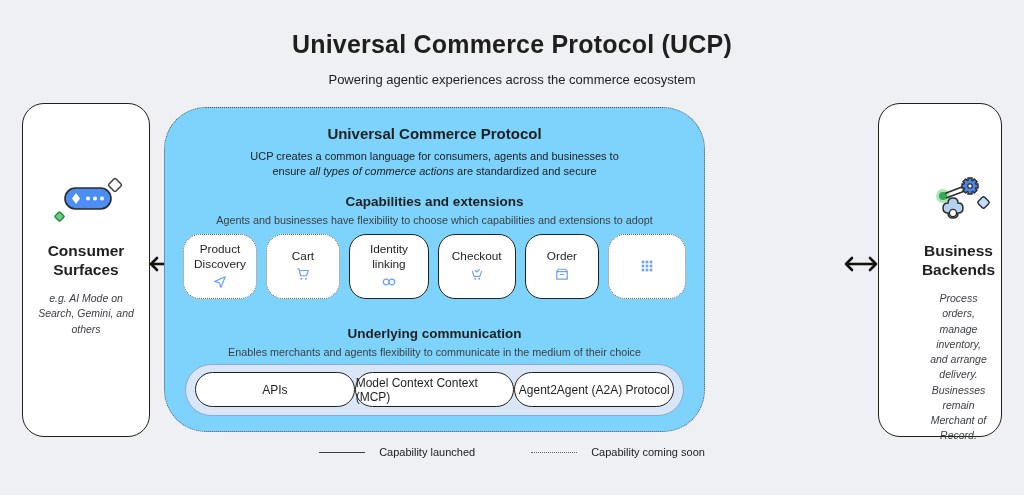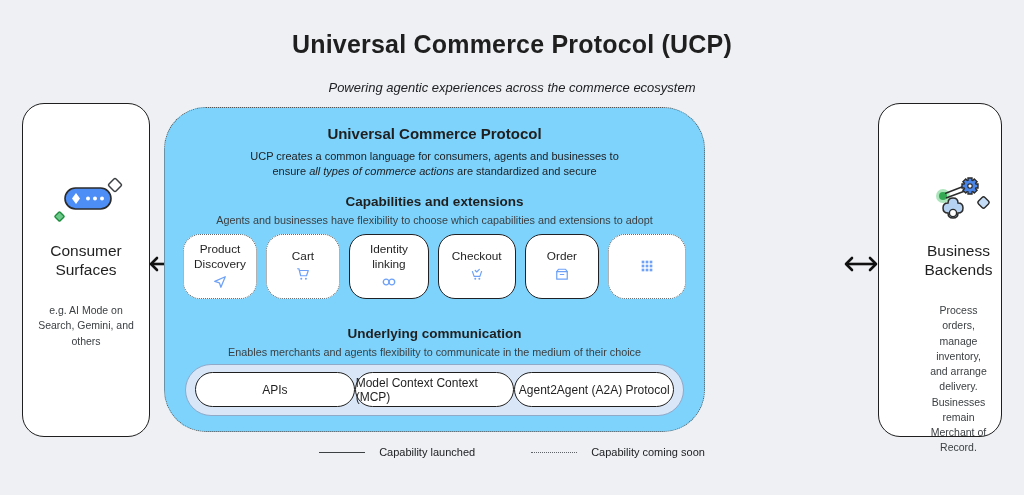--- a/index.html
+++ b/index.html
@@ -10,35 +10,35 @@
     color:#202124;
     position:relative;
     overflow:hidden;
   }
   .page-title {
     position:absolute; top:30px; left:0; width:1024px;
     text-align:center; font-size:25px; font-weight:600; color:#1f1f1f;
     letter-spacing:.2px;
   }
   .page-subtitle {
-    position:absolute; top:80px; left:0; width:1024px;
-    text-align:center; font-size:13px; color:#202124;font-style:italic;
+    position:absolute; top:72px; left:0; width:1024px;
+    text-align:center; font-size:13px; color:#202124;
   }
 
   
   .side-box {
     position:absolute; top:103px; height:334px;
     background:#ffffff; border:1.6px solid #1f1f1f; border-radius:22px;
     display:flex; flex-direction:column; align-items:center; text-align:center;
   }
   .side-box.left  { left:22px;  width:128px; }
   .side-box.right { left:878px; width:124px;padding-left:37px; }
   .side-icon { margin-top:72px; height:52px; display:flex; align-items:center; justify-content:center; }
-  .side-title { margin-top:14px; font-size:15.5px; font-weight:400; line-height:1.2; color:#1f1f1f; white-space:pre-line; }
-  .side-desc { margin-top:24px; font-size:10.5px; line-height:1.45; color:#3c4043; padding:0 10px; }
+  .side-title { margin-top:14px; font-size:15.5px; font-weight:700; line-height:1.2; color:#1f1f1f; white-space:pre-line; }
+  .side-desc { margin-top:12px; font-size:10.5px; line-height:1.45; color:#3c4043; padding:0 10px;font-style:italic; }
 
   
   .arrow { position:absolute; top:254px; width:40px; height:20px; }
 
   
   .ucp-box {
     position:absolute; left:164px; top:107px; width:541px; height:325px;
     border:1.6px dotted #555; border-radius:42px; background:#7dd3fc;
   }
   .ucp-title { position:absolute; top:17px; width:100%; text-align:center; font-size:15px; font-weight:700; color:#1f1f1f; }

